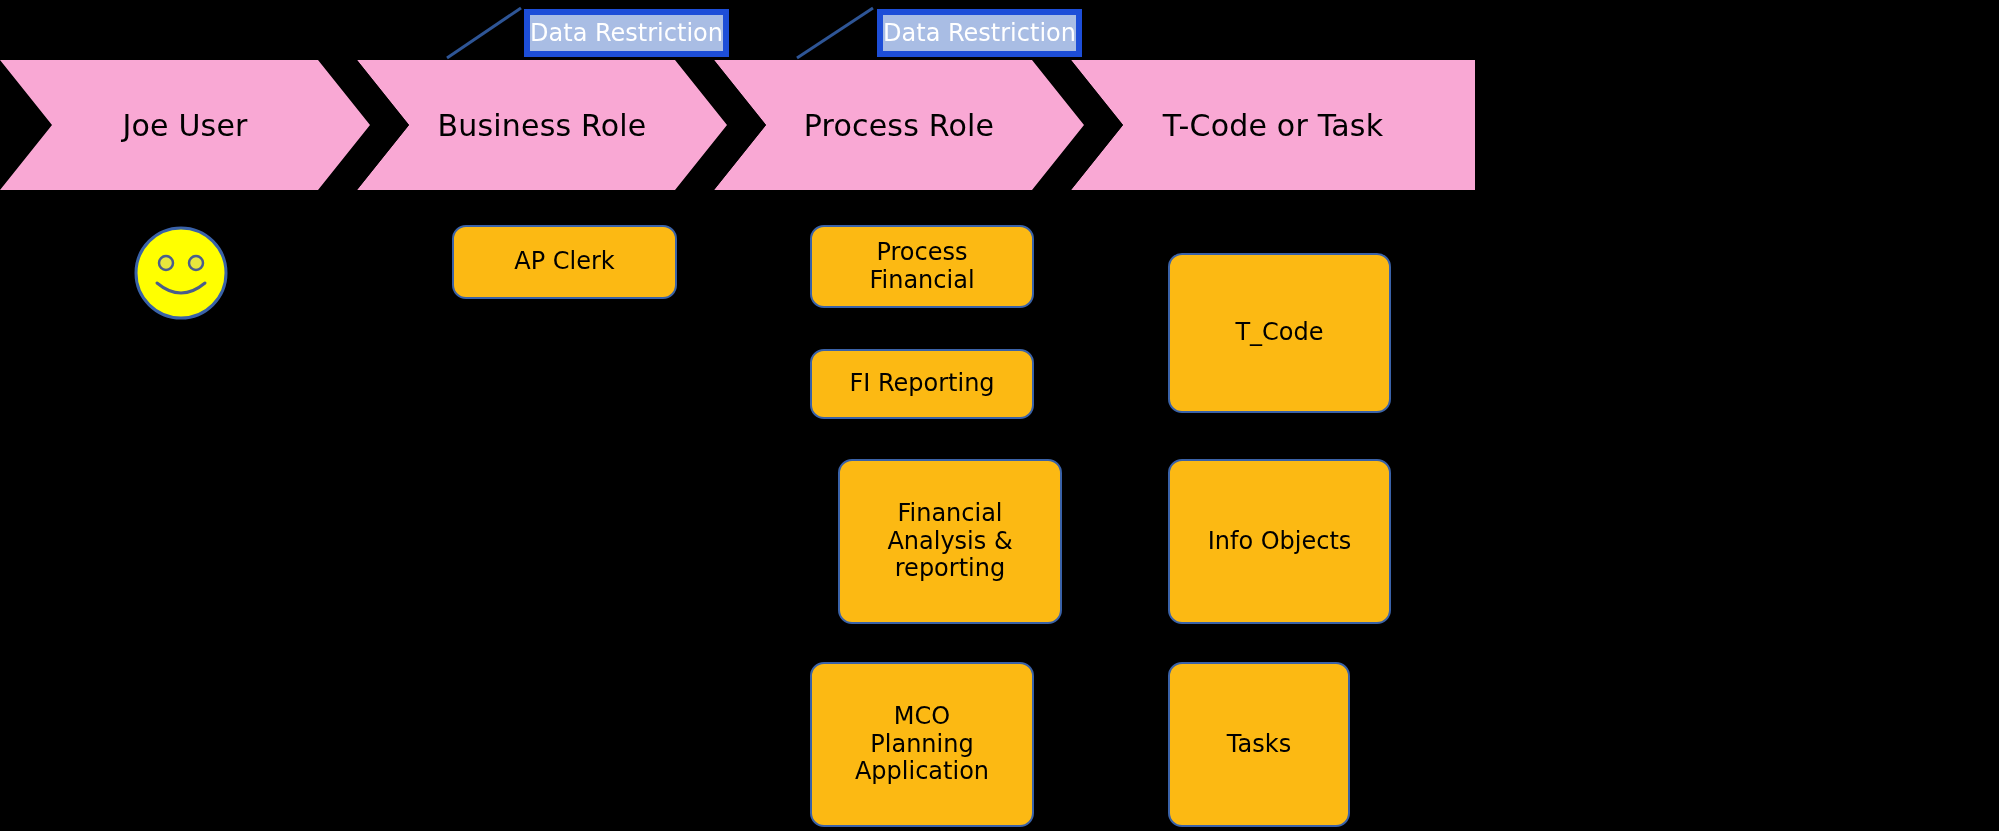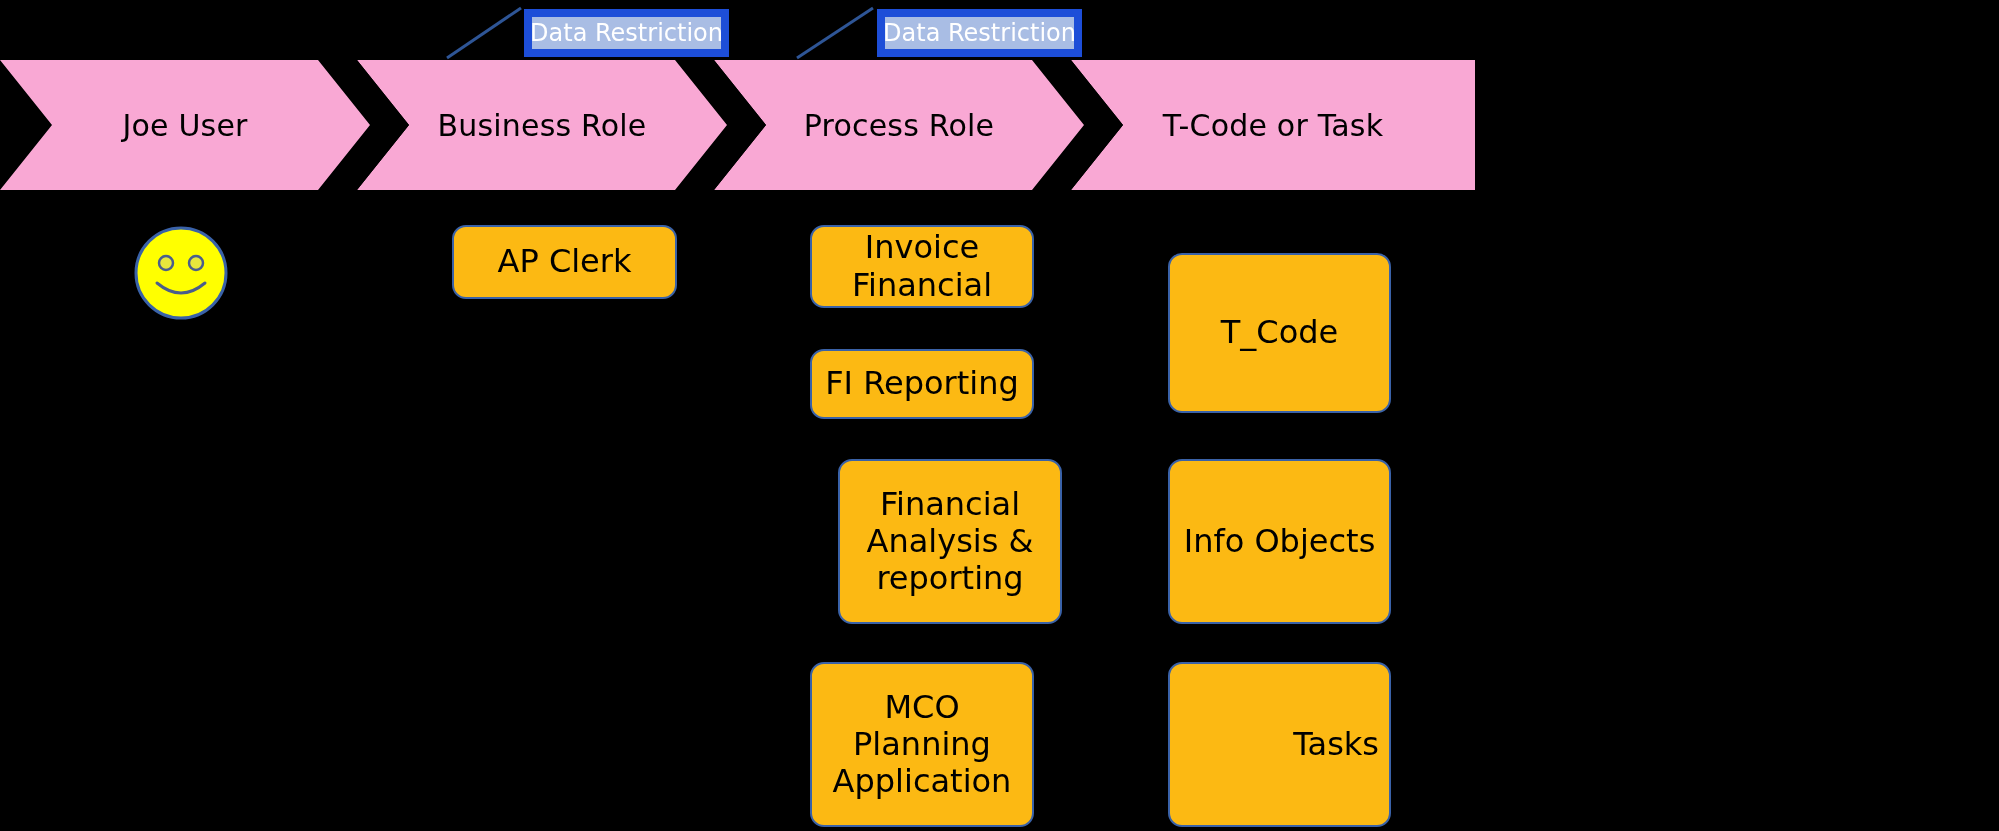--- a/index.html
+++ b/index.html
@@ -80,21 +80,21 @@
     z-index: 2;
   }
   .sep-a { left: 341px;  clip-path: polygon(0 0, 16px 0, 68px 50%, 16px 100%, 0 100%, 52px 50%); }
   .sep-b { left: 698px;  clip-path: polygon(0 0, 16px 0, 68px 50%, 16px 100%, 0 100%, 52px 50%); }
   .sep-c { left: 1055px; clip-path: polygon(0 0, 16px 0, 68px 50%, 16px 100%, 0 100%, 52px 50%); }
 
   
   .restriction {
     position: absolute;
     background: #A9BDE4;
-    border: 8px solid #1d4ed8;
+    border: 6px solid #1d4ed8;
     display: flex;
     align-items: center;
     justify-content: center;
     color: #FFFFFF;
     font-size: 24px;
     height: 48px;
     box-sizing: border-box;
     white-space: nowrap;
   }
   .restriction-1 { left: 524px; top: 9px; width: 205px; }
@@ -110,21 +110,21 @@
     position: absolute;
     background: #FCB913;
     border: 2px solid #3A62A8;
     border-radius: 14px;
     box-sizing: border-box;
     display: flex;
     align-items: center;
     justify-content: center;
     text-align: center;
     color: #000000;
-    font-size: 32px;
+    font-size: 24px;
     line-height: 1.16;
     padding: 4px 10px;
   }
   .node span { display: block; }
 
   
   .smiley {
     position: absolute;
     left: 133px;
     top: 225px;
@@ -179,21 +179,21 @@
     <circle cx="63" cy="38" r="7" fill="#E8E83C" stroke="#4A5E8C" stroke-width="2.5"></circle>
     <path d="M 24 58 Q 48 78 72 58" fill="none" stroke="#4A5E8C" stroke-width="3" stroke-linecap="round"></path>
   </svg>
 
   <div class="node" style="left:452px; top:225px; width:225px; height:74px;">
     <span>AP Clerk</span>
   </div>
 
   <div class="node" style="left:810px; top:225px; width:224px; height:83px;">
     <div>
-      <span>Invoice</span>
+      <span>Process</span>
       <span>Financial</span>
     </div>
   </div>
 
   <div class="node" style="left:810px; top:349px; width:224px; height:70px;">
     <span>FI Reporting</span>
   </div>
 
   <div class="node" style="left:810px; top:459px; width:224px; height:165px;margin-left:28px;">
     <div>
@@ -212,17 +212,17 @@
   </div>
 
   <div class="node" style="left:1168px; top:253px; width:223px; height:160px;">
     <span>T_Code</span>
   </div>
 
   <div class="node" style="left:1168px; top:459px; width:223px; height:165px;">
     <span>Info Objects</span>
   </div>
 
-  <div class="node" style="left:1168px; top:662px; width:223px; height:165px;justify-content:flex-end;">
+  <div class="node" style="left:1168px; top:662px; width:182px; height:165px;">
     <span>Tasks</span>
   </div>
 
 </div>
 
 </body></html>

